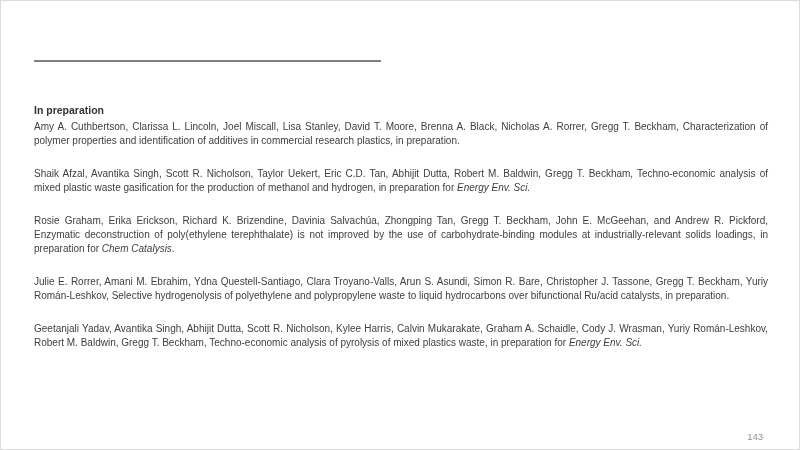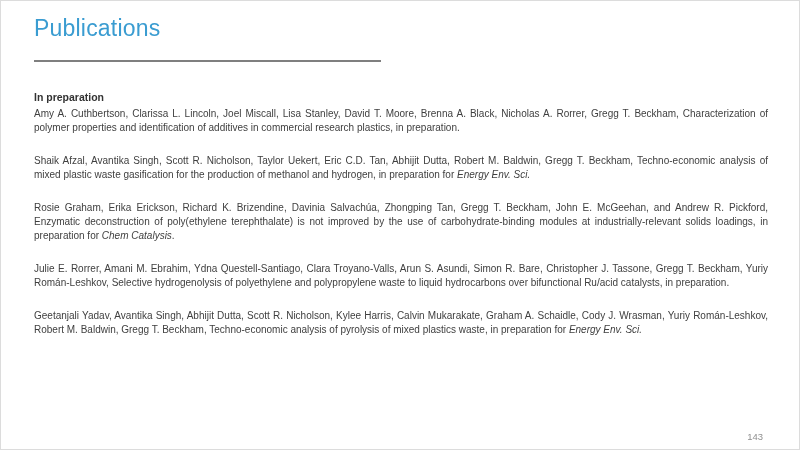--- a/index.html
+++ b/index.html
@@ -35,21 +35,21 @@
     height: 2px;
     background: #7f7f7f;
   }
   .content {
     position: absolute;
     left: 33px;
     top: 85px;
     width: 734px;
   }
   .section-heading {
-    margin: 4px 0 3px 0;
+    margin: 17px 0 3px 0;
     font-size: 10.5px;
     line-height: 14px;
     font-weight: 700;
     color: #333333;
   }
   .entry {
     margin: 0 0 19px 0;
     font-size: 10px;
     line-height: 14px;
     text-align: justify;
@@ -63,21 +63,20 @@
     right: 36px;
     bottom: 7px;
     font-size: 9.5px;
     color: #909090;
   }
 </style>
 </head>
 <body>
 
 <div class="slide">
-  <h1 class="title" style="color: rgb(58, 156, 209);">Publications</h1>
   <div class="rule"></div>
   <div class="content">
   <section class="pub-section">
     <h2 class="section-heading">In preparation</h2>
     <div class="section-entries">
   <p class="entry"><span>Amy A. Cuthbertson, Clarissa L. Lincoln, Joel Miscall, Lisa Stanley, David T. Moore, Brenna A. Black, Nicholas A. Rorrer, Gregg T. Beckham, Characterization of polymer properties and identification of additives in commercial research plastics, in preparation.</span><span class="journal"></span><span></span></p>
 
   <p class="entry"><span>Shaik Afzal, Avantika Singh, Scott R. Nicholson, Taylor Uekert, Eric C.D. Tan, Abhijit Dutta, Robert M. Baldwin, Gregg T. Beckham, Techno-economic analysis of mixed plastic waste gasification for the production of methanol and hydrogen, in preparation for </span><span class="journal">Energy Env. Sci.</span><span></span></p>
 
   <p class="entry"><span>Rosie Graham, Erika Erickson, Richard K. Brizendine, Davinia Salvachúa, Zhongping Tan, Gregg T. Beckham, John E. McGeehan, and Andrew R. Pickford, Enzymatic deconstruction of poly(ethylene terephthalate) is not improved by the use of carbohydrate-binding modules at industrially-relevant solids loadings, in preparation for </span><span class="journal">Chem Catalysis</span><span>.</span></p>

